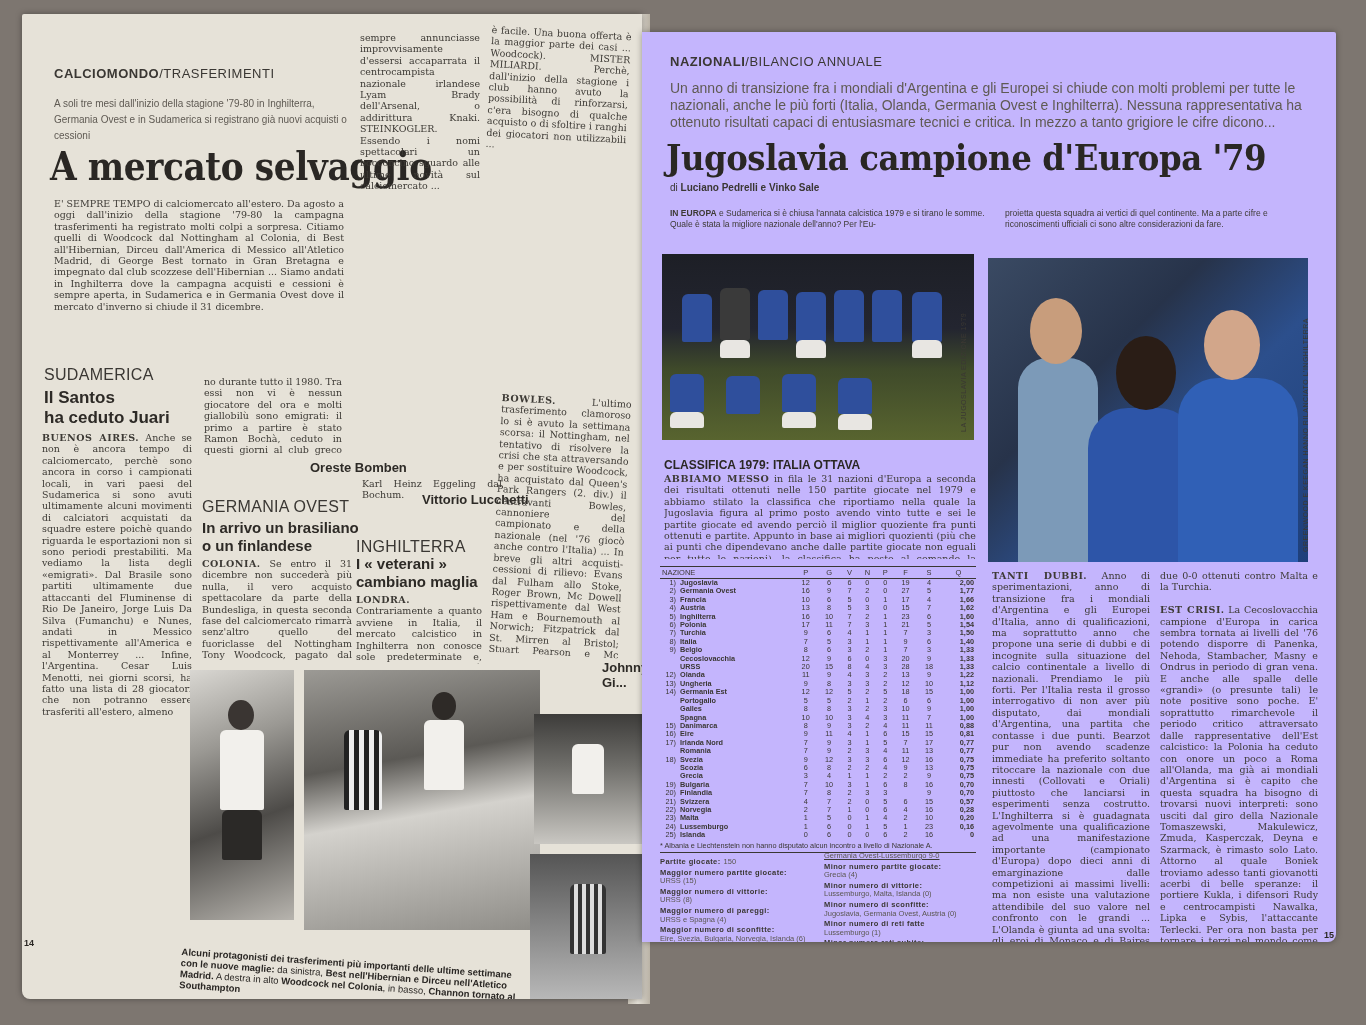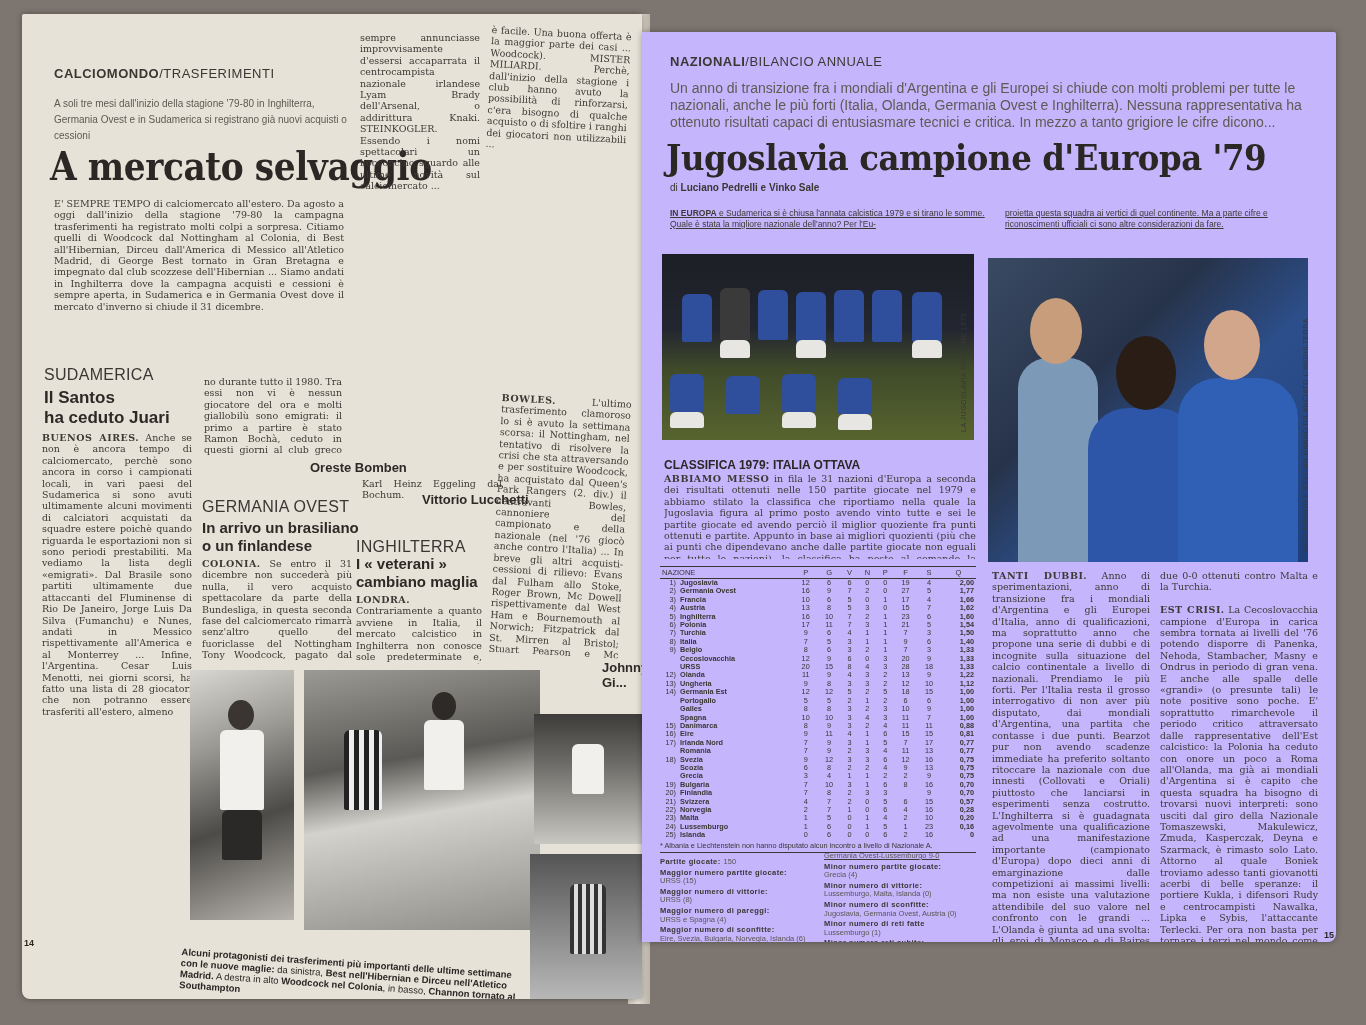--- a/index.html
+++ b/index.html
@@ -121,21 +121,21 @@
   <div class="abs rubric" style="left:28px;top:22px;">
     <b>NAZIONALI</b>/<span>BILANCIO ANNUALE</span>
   </div>
   <div class="abs deck" style="left:28px;top:48px;width:650px;font-size:14px;line-height:17px;">Un anno di transizione fra i mondiali d'Argentina e gli Europei si chiude con molti problemi per tutte le nazionali, anche le più forti (Italia, Olanda, Germania Ovest e Inghilterra). Nessuna rappresentativa ha ottenuto risultati capaci di entusiasmare tecnici e critica. In mezzo a tanto grigiore le cifre dicono...</div>
   <div class="abs headline" style="left:24px;top:104px;font-size:36px;white-space:nowrap;transform:scaleX(.9);">Jugoslavia campione d'Europa '79</div>
   <div class="abs" style="left:28px;top:150px;font-family:'Liberation Sans',sans-serif;font-size:10px;color:#3a3733;">
     <span>di</span>
     <b>Luciano Pedrelli e Vinko Sale</b>
   </div>
 
-  <div class="abs sans" style="left:28px;top:176px;width:650px;display:flex;gap:20px;font-size:8.5px;line-height:10.5px;color:#3d3a35;text-decoration:underline;">
+  <div class="abs sans" style="left:28px;top:176px;width:650px;display:flex;gap:20px;font-size:8.5px;line-height:10.5px;color:#3d3a35;">
     <div style="flex:1;"><b>IN EUROPA</b><span> e Sudamerica si è chiusa l'annata calcistica 1979 e si tirano le somme. Quale è stata la migliore nazionale dell'anno? Per l'Eu-</span></div>
     <div style="flex:1;"><span>proietta questa squadra ai vertici di quel continente. Ma a parte cifre e riconoscimenti ufficiali ci sono altre considerazioni da fare.</span></div>
   </div>
 
   <div class="photo color1" style="left:20px;top:222px;width:312px;height:186px;">
     <div class="player kit-blue" style="left:20px;top:40px;width:30px;height:48px;"></div>
     <div class="player" style="left:58px;top:34px;width:30px;height:52px;background:#3a3a3a;"></div>
     <div class="player kit-blue" style="left:96px;top:36px;width:30px;height:50px;"></div>
     <div class="player kit-blue" style="left:134px;top:38px;width:30px;height:50px;"></div>
     <div class="player kit-blue" style="left:172px;top:36px;width:30px;height:52px;"></div>

